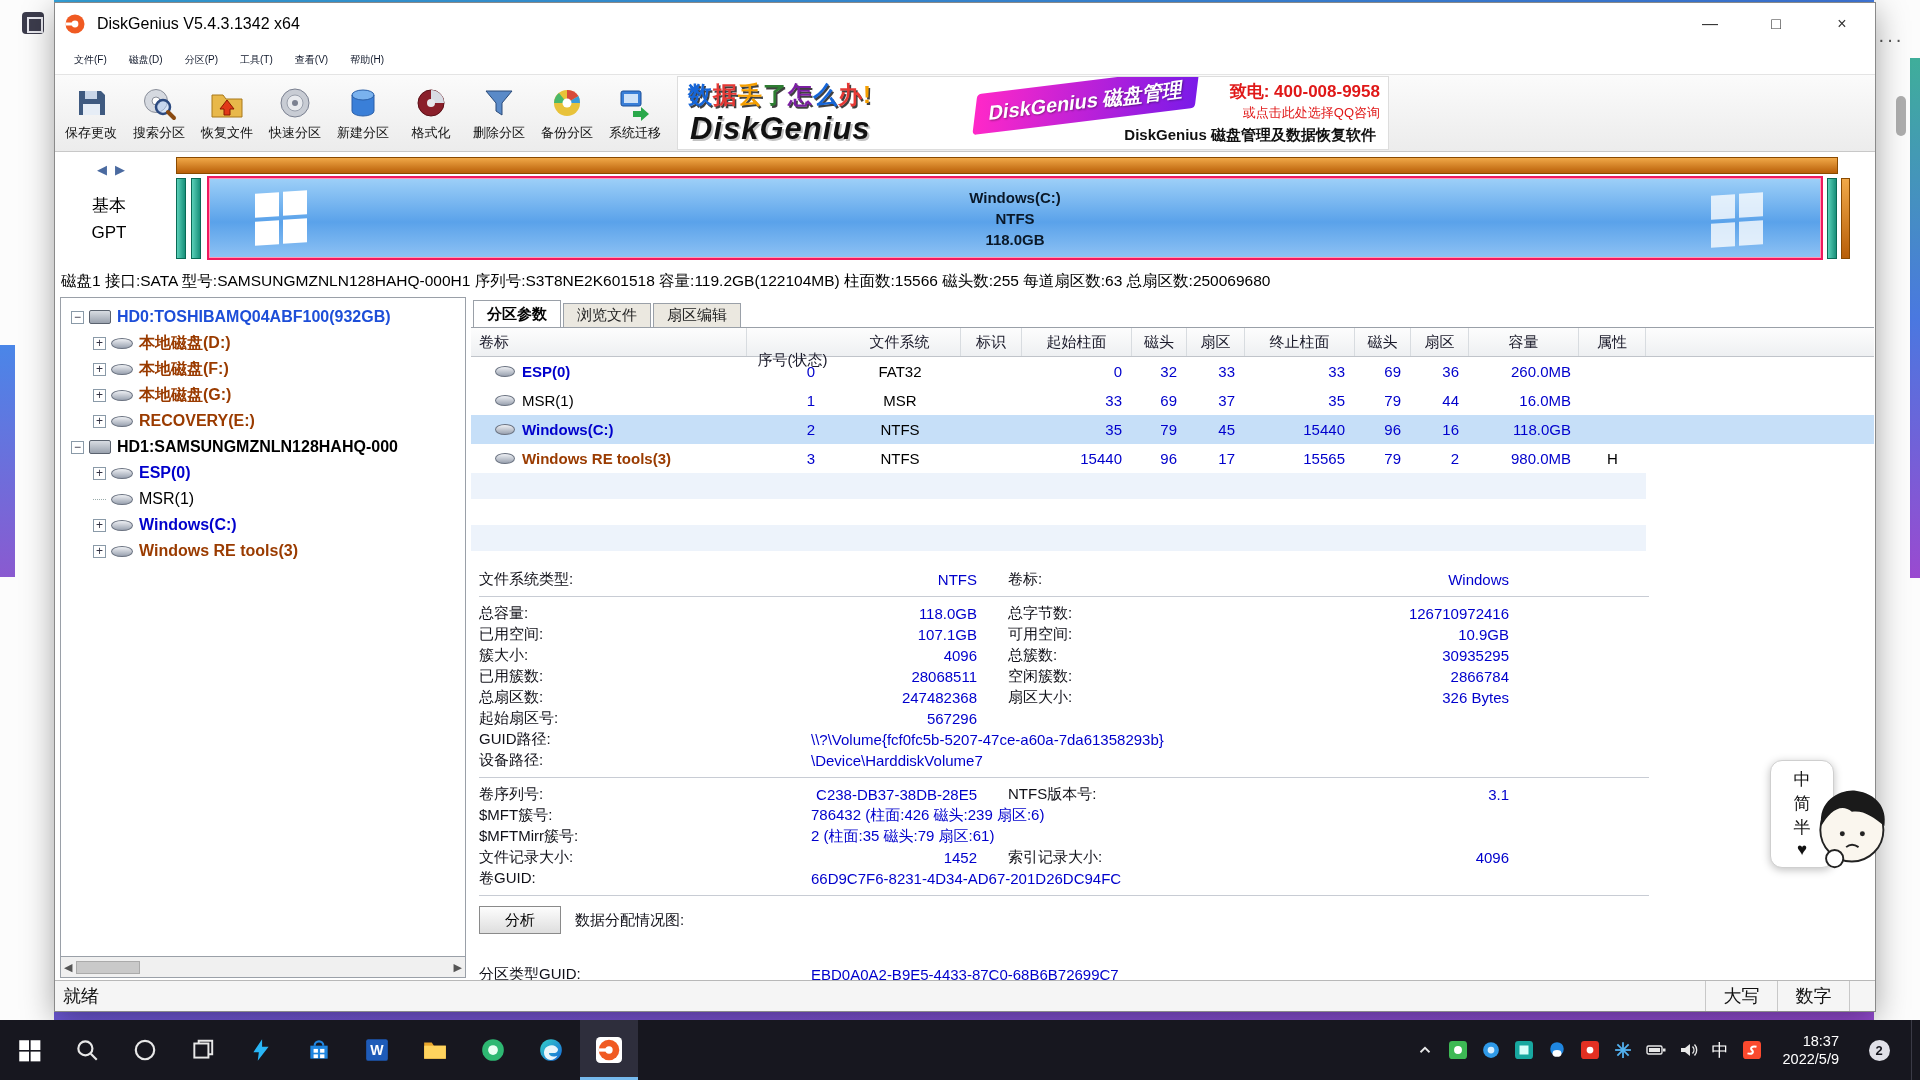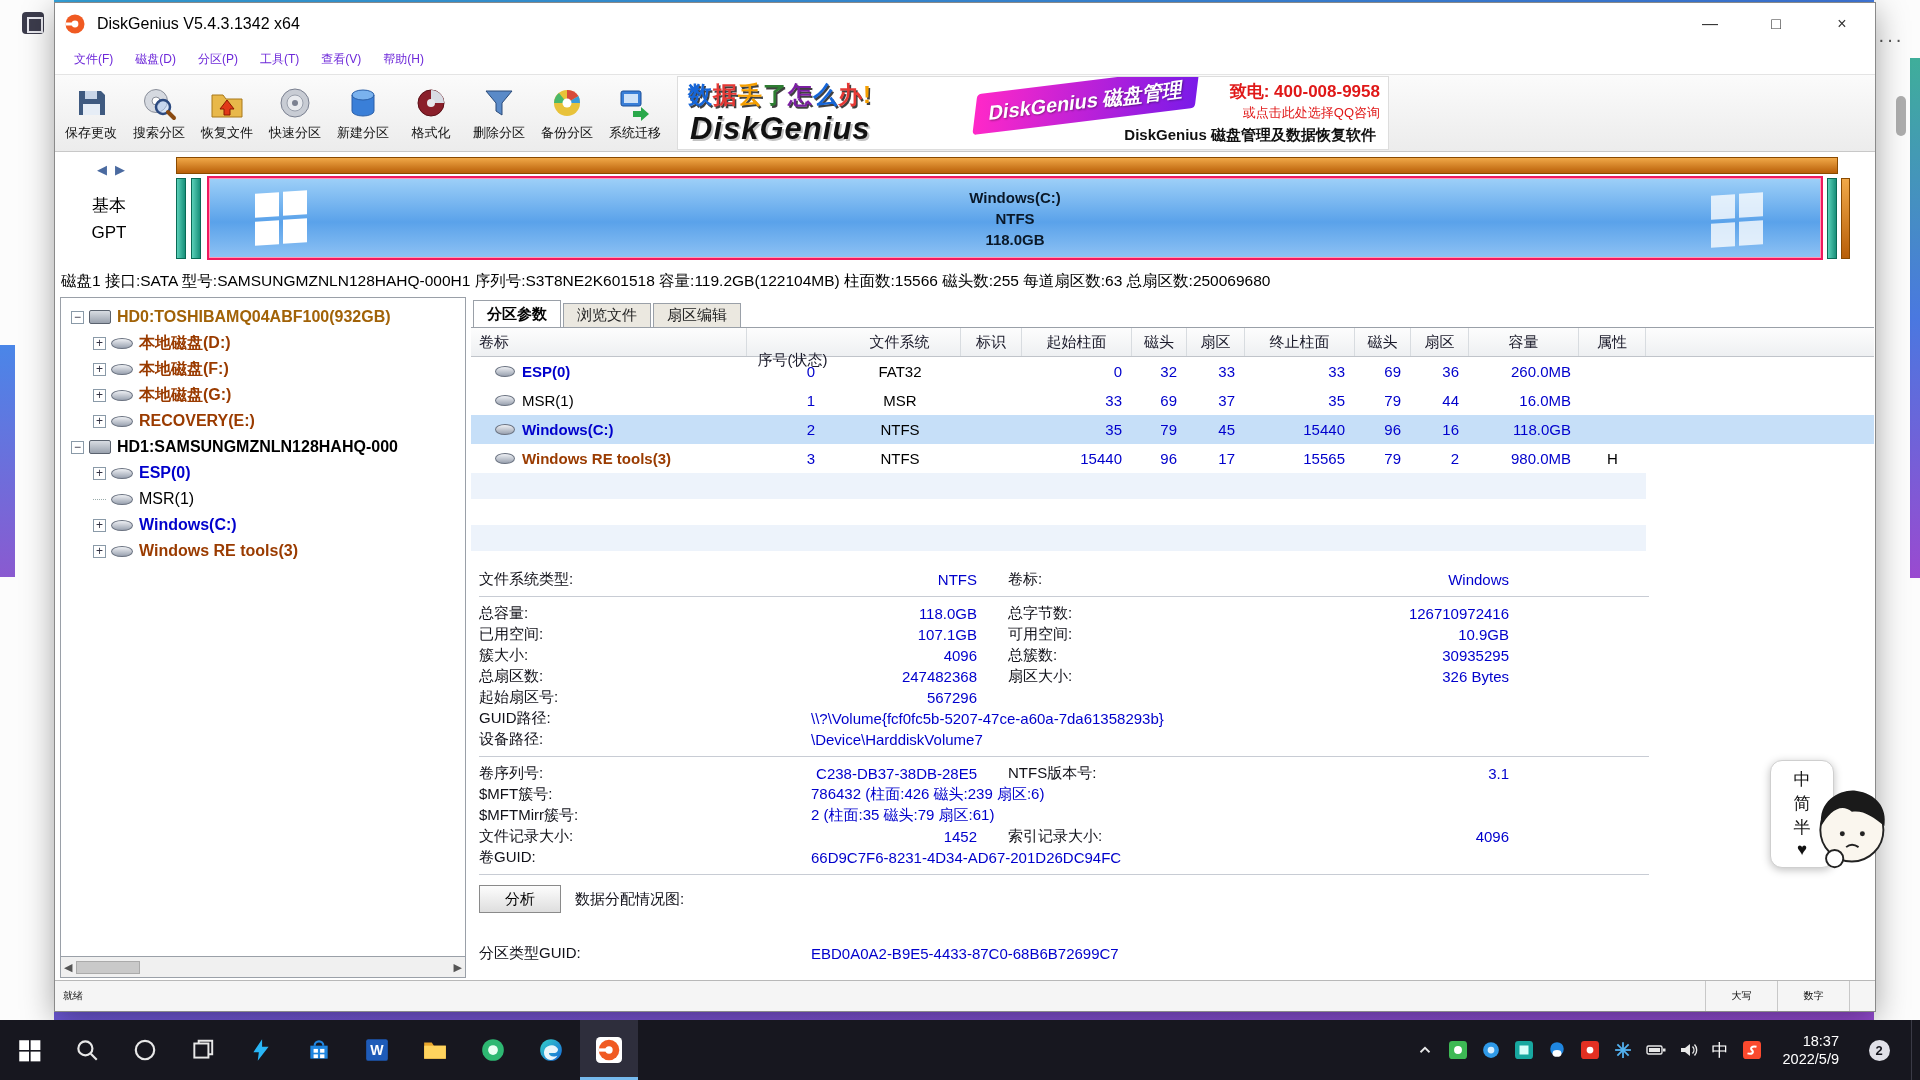--- a/index.html
+++ b/index.html
@@ -23,21 +23,21 @@
 .window{position:absolute;left:54px;top:2px;width:1822px;height:1010px;background:#fff;
 border:1px solid #8a8a8a;box-shadow:0 8px 30px rgba(0,0,0,.35);display:flex;flex-direction:column;z-index:10}
 
 .titlebar{height:42px;display:flex;align-items:center;padding-left:8px;background:#fff;flex:none}
 .app-icon{width:24px;height:24px;margin-right:10px;flex:none}
 .app-icon svg{width:100%;height:100%}
 .title-text{font-size:16px;color:#000}
 .title-spacer{flex:1}
 .win-btn{width:66px;height:42px;display:flex;align-items:center;justify-content:center;font-size:16px;color:#333}
 
-.menubar{height:29px;display:flex;align-items:center;padding-left:8px;font-size:12px;color:#6d28d9;flex:none}
+.menubar{height:29px;display:flex;align-items:center;padding-left:8px;font-size:10px;color:#0f172a;flex:none}
 .menu-item{padding:0 11px}
 
 .toolbar{height:78px;background:linear-gradient(#fbfbfb,#ececec);border-top:1px solid #e4e4e4;
 border-bottom:1px solid #c8c8c8;display:flex;align-items:center;padding-left:2px;flex:none}
 .tb-btn{width:68px;height:72px;display:flex;flex-direction:column;align-items:center;justify-content:center;gap:3px}
 .tb-icon{width:36px;height:36px}
 .tb-icon svg{width:100%;height:100%}
 .tb-label{font-size:13px;color:#111;white-space:nowrap}
 
 .ad-banner{margin-left:8px;width:712px;height:74px;background:#fff;border:1px solid #ddd;position:relative;overflow:hidden}
@@ -127,21 +127,21 @@
 .d-r{width:270px;margin-left:31px}
 .d-rv{width:231px;text-align:right;color:#0000cc}
 .d-wide{padding-left:92px;color:#0000cc}
 .d-sep{height:1px;background:#c8ccd4;margin:6px 0;width:1170px}
 .analyze-row{display:flex;align-items:center;margin-top:10px;height:28px;gap:14px}
 .analyze-btn{width:82px;height:28px;background:linear-gradient(#fdfdfd,#dedede);border:1px solid #8a8a8a;
 font-size:15px;display:flex;align-items:center;justify-content:center;color:#000}
 .map-label{font-size:15px;color:#101018}
 .clip-gap{margin-top:30px}
 
-.statusbar{height:31px;border-top:1px solid #b8b8b8;background:#f5f5f5;display:flex;align-items:center;font-size:10px;color:#111;flex:none}
+.statusbar{height:31px;border-top:1px solid #b8b8b8;background:#f5f5f5;display:flex;align-items:center;font-size:18px;color:#111;flex:none}
 .sb-ready{padding-left:8px}
 .sb-spacer{flex:1}
 .sb-cell{width:72px;text-align:center;border-left:1px solid #c8c8c8;height:100%;display:flex;align-items:center;justify-content:center}
 .sb-end{width:26px;border-left:1px solid #c8c8c8;height:100%}
 
 
 .taskbar{position:absolute;left:0;bottom:0;width:1920px;height:60px;background:#17171f;display:flex;align-items:center;z-index:60}
 .task-icons{display:flex;height:100%}
 .task-icon{width:58px;height:100%;display:flex;align-items:center;justify-content:center}
 .task-icon svg{width:26px;height:26px}
@@ -326,21 +326,21 @@
 
   <div class="diskinfo">磁盘1 接口:SATA 型号:SAMSUNGMZNLN128HAHQ-000H1 序列号:S3T8NE2K601518 容量:119.2GB(122104MB) 柱面数:15566 磁头数:255 每道扇区数:63 总扇区数:250069680</div>
 
   <div class="main">
 
     <div class="tree-panel">
       <div class="tree">
           <div class="tree-row">
             <span class="expand-box">−</span>
             <span class="tree-ic ic-hdd"></span>
-            <span class="tree-label" style="color: #a16207; font-weight: bold;">HD0:TOSHIBAMQ04ABF100(932GB)</span>
+            <span class="tree-label" style="color: #1d4ed8; font-weight: bold;">HD0:TOSHIBAMQ04ABF100(932GB)</span>
           </div>
           <div class="tree-row lvl1">
             <span class="expand-box">+</span>
             <span class="tree-ic ic-vol"></span>
             <span class="tree-label" style="color: rgb(154, 59, 0); font-weight: bold;">本地磁盘(D:)</span>
           </div>
           <div class="tree-row lvl1">
             <span class="expand-box">+</span>
             <span class="tree-ic ic-vol"></span>
             <span class="tree-label" style="color: rgb(154, 59, 0); font-weight: bold;">本地磁盘(F:)</span>
@@ -504,20 +504,26 @@
               <span class="d-r">可用空间:</span>
               <span class="d-rv">10.9GB</span>
             </div>
             <div class="d-row">
               <span class="d-l">簇大小:</span>
               <span class="d-lv">4096</span>
               <span class="d-r">总簇数:</span>
               <span class="d-rv">30935295</span>
             </div>
             <div class="d-row">
+              <span class="d-l">已用簇数:</span>
+              <span class="d-lv">28068511</span>
+              <span class="d-r">空闲簇数:</span>
+              <span class="d-rv">2866784</span>
+            </div>
+            <div class="d-row">
               <span class="d-l">总扇区数:</span>
               <span class="d-lv">247482368</span>
               <span class="d-r">扇区大小:</span>
               <span class="d-rv">326 Bytes</span>
             </div>
             <div class="d-row">
               <span class="d-l">起始扇区号:</span>
               <span class="d-lv">567296</span>
               <span class="d-r"></span>
               <span class="d-rv"></span>

